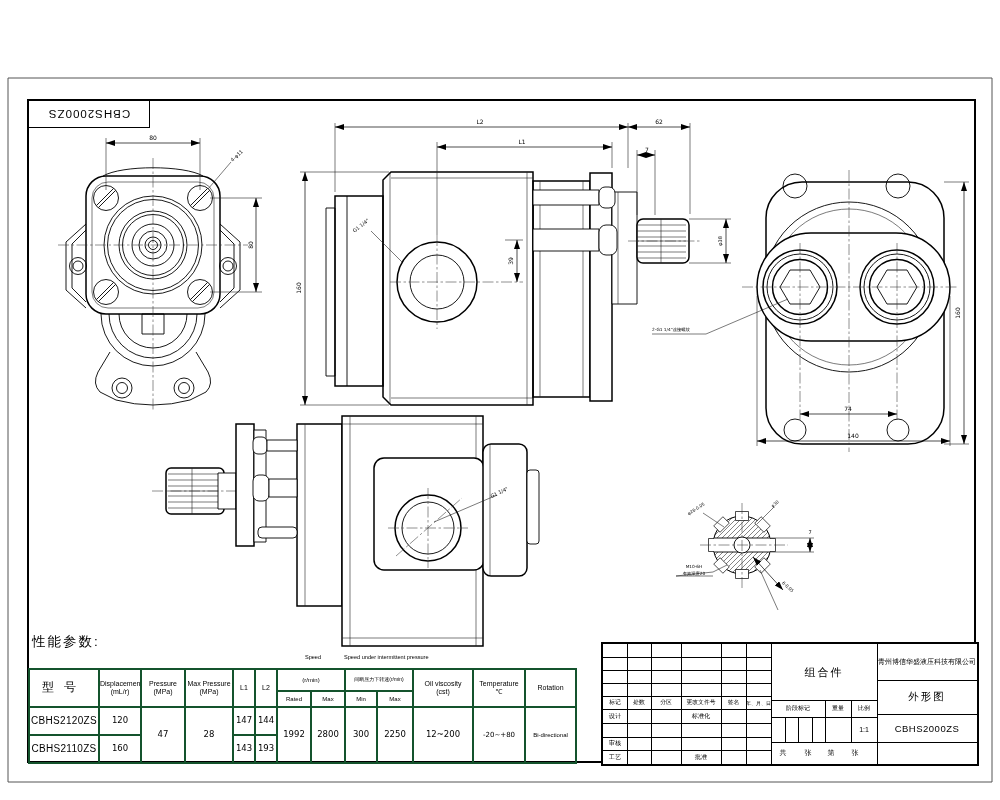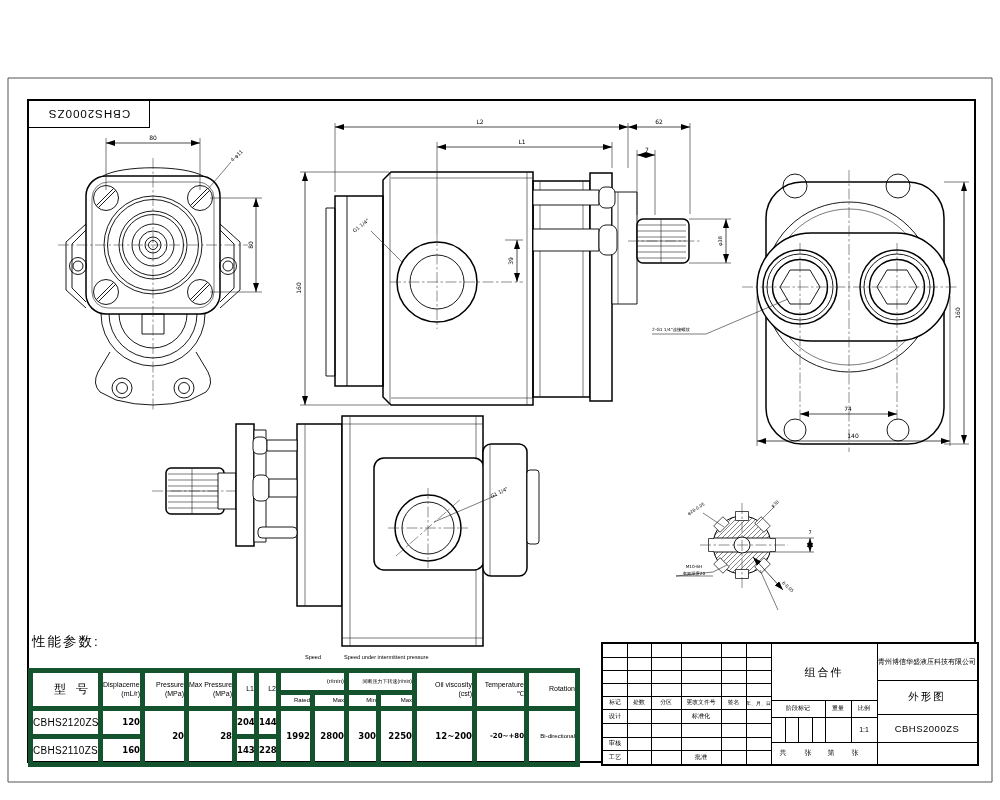--- a/index.html
+++ b/index.html
@@ -20,23 +20,23 @@
   .dtx4{font-size:4.3px;text-anchor:middle;}
   
   .abs{position:absolute;}
   .corner-label{left:28px;top:100px;width:120px;height:26px;border:1.5px solid #000;
     display:flex;align-items:center;justify-content:center;transform:rotate(180deg);
     font-size:11.5px;letter-spacing:1px;background:#fff;}
   .perf-title{left:32px;top:633px;font-size:13.5px;letter-spacing:2px;}
   .cap{font-size:5.6px;white-space:nowrap;}
   table.perf{position:absolute;left:28px;top:668px;width:547px;height:94px;
     border-collapse:collapse;table-layout:fixed;border:2px solid #000;}
-  table.perf td{border:5px solid #14532d;text-align:right;vertical-align:middle;
+  table.perf td{border:2px solid #14532d;text-align:center;vertical-align:middle;
     padding:0;overflow:hidden;white-space:nowrap;font-size:7px;line-height:1.15;}
-  table.perf td.num{font-size:8.5px;font-family:"DejaVu Sans",sans-serif;font-weight:bold;}
+  table.perf td.num{font-size:8.5px;font-family:"DejaVu Sans",sans-serif;}
   table.perf td.model{font-size:10px;letter-spacing:.3px;}
   table.perf td.modelhead{font-size:12px;letter-spacing:10px;}
   table.perf td.grp{font-size:6px;}
   table.perf td.cn{font-size:5px;}
   .tb{left:601px;top:642px;width:374px;height:120px;border:2px solid #000;background:#fff;}
   .tb .cellline{position:absolute;background:#000;}
   .tb .lbl{position:absolute;display:flex;align-items:center;justify-content:center;
     white-space:nowrap;}
 </style>
 </head>
@@ -375,37 +375,37 @@
     </tr>
     <tr style="height:16px">
       <td class="grp">Rated</td>
       <td class="grp">Max</td>
       <td class="grp">Min</td>
       <td class="grp">Max</td>
     </tr>
     <tr style="height:28px">
       <td class="model">CBHS2120ZS</td>
       <td class="num">120</td>
-      <td class="num" rowspan="2">20</td>
+      <td class="num" rowspan="2">47</td>
       <td class="num" rowspan="2">28</td>
-      <td class="num">204</td>
+      <td class="num">147</td>
       <td class="num">144</td>
       <td class="num" rowspan="2">1992</td>
       <td class="num" rowspan="2">2800</td>
       <td class="num" rowspan="2">300</td>
       <td class="num" rowspan="2">2250</td>
       <td class="num" rowspan="2">12~200</td>
       <td class="num" style="font-size:7px" rowspan="2">-20~+80</td>
       <td style="font-size:6px" rowspan="2">Bi-directional</td>
     </tr>
     <tr style="height:28px">
       <td class="model">CBHS2110ZS</td>
       <td class="num">160</td>
       <td class="num">143</td>
-      <td class="num">228</td>
+      <td class="num">193</td>
     </tr>
   </tbody>
     </table>
 
   <div class="abs tb">
 
     <div class="cellline" style="left:24px;top:0;width:1px;height:120px"></div>
     <div class="cellline" style="left:48px;top:0;width:1px;height:120px"></div>
     <div class="cellline" style="left:78px;top:0;width:1px;height:120px"></div>
     <div class="cellline" style="left:118px;top:0;width:1px;height:120px"></div>

